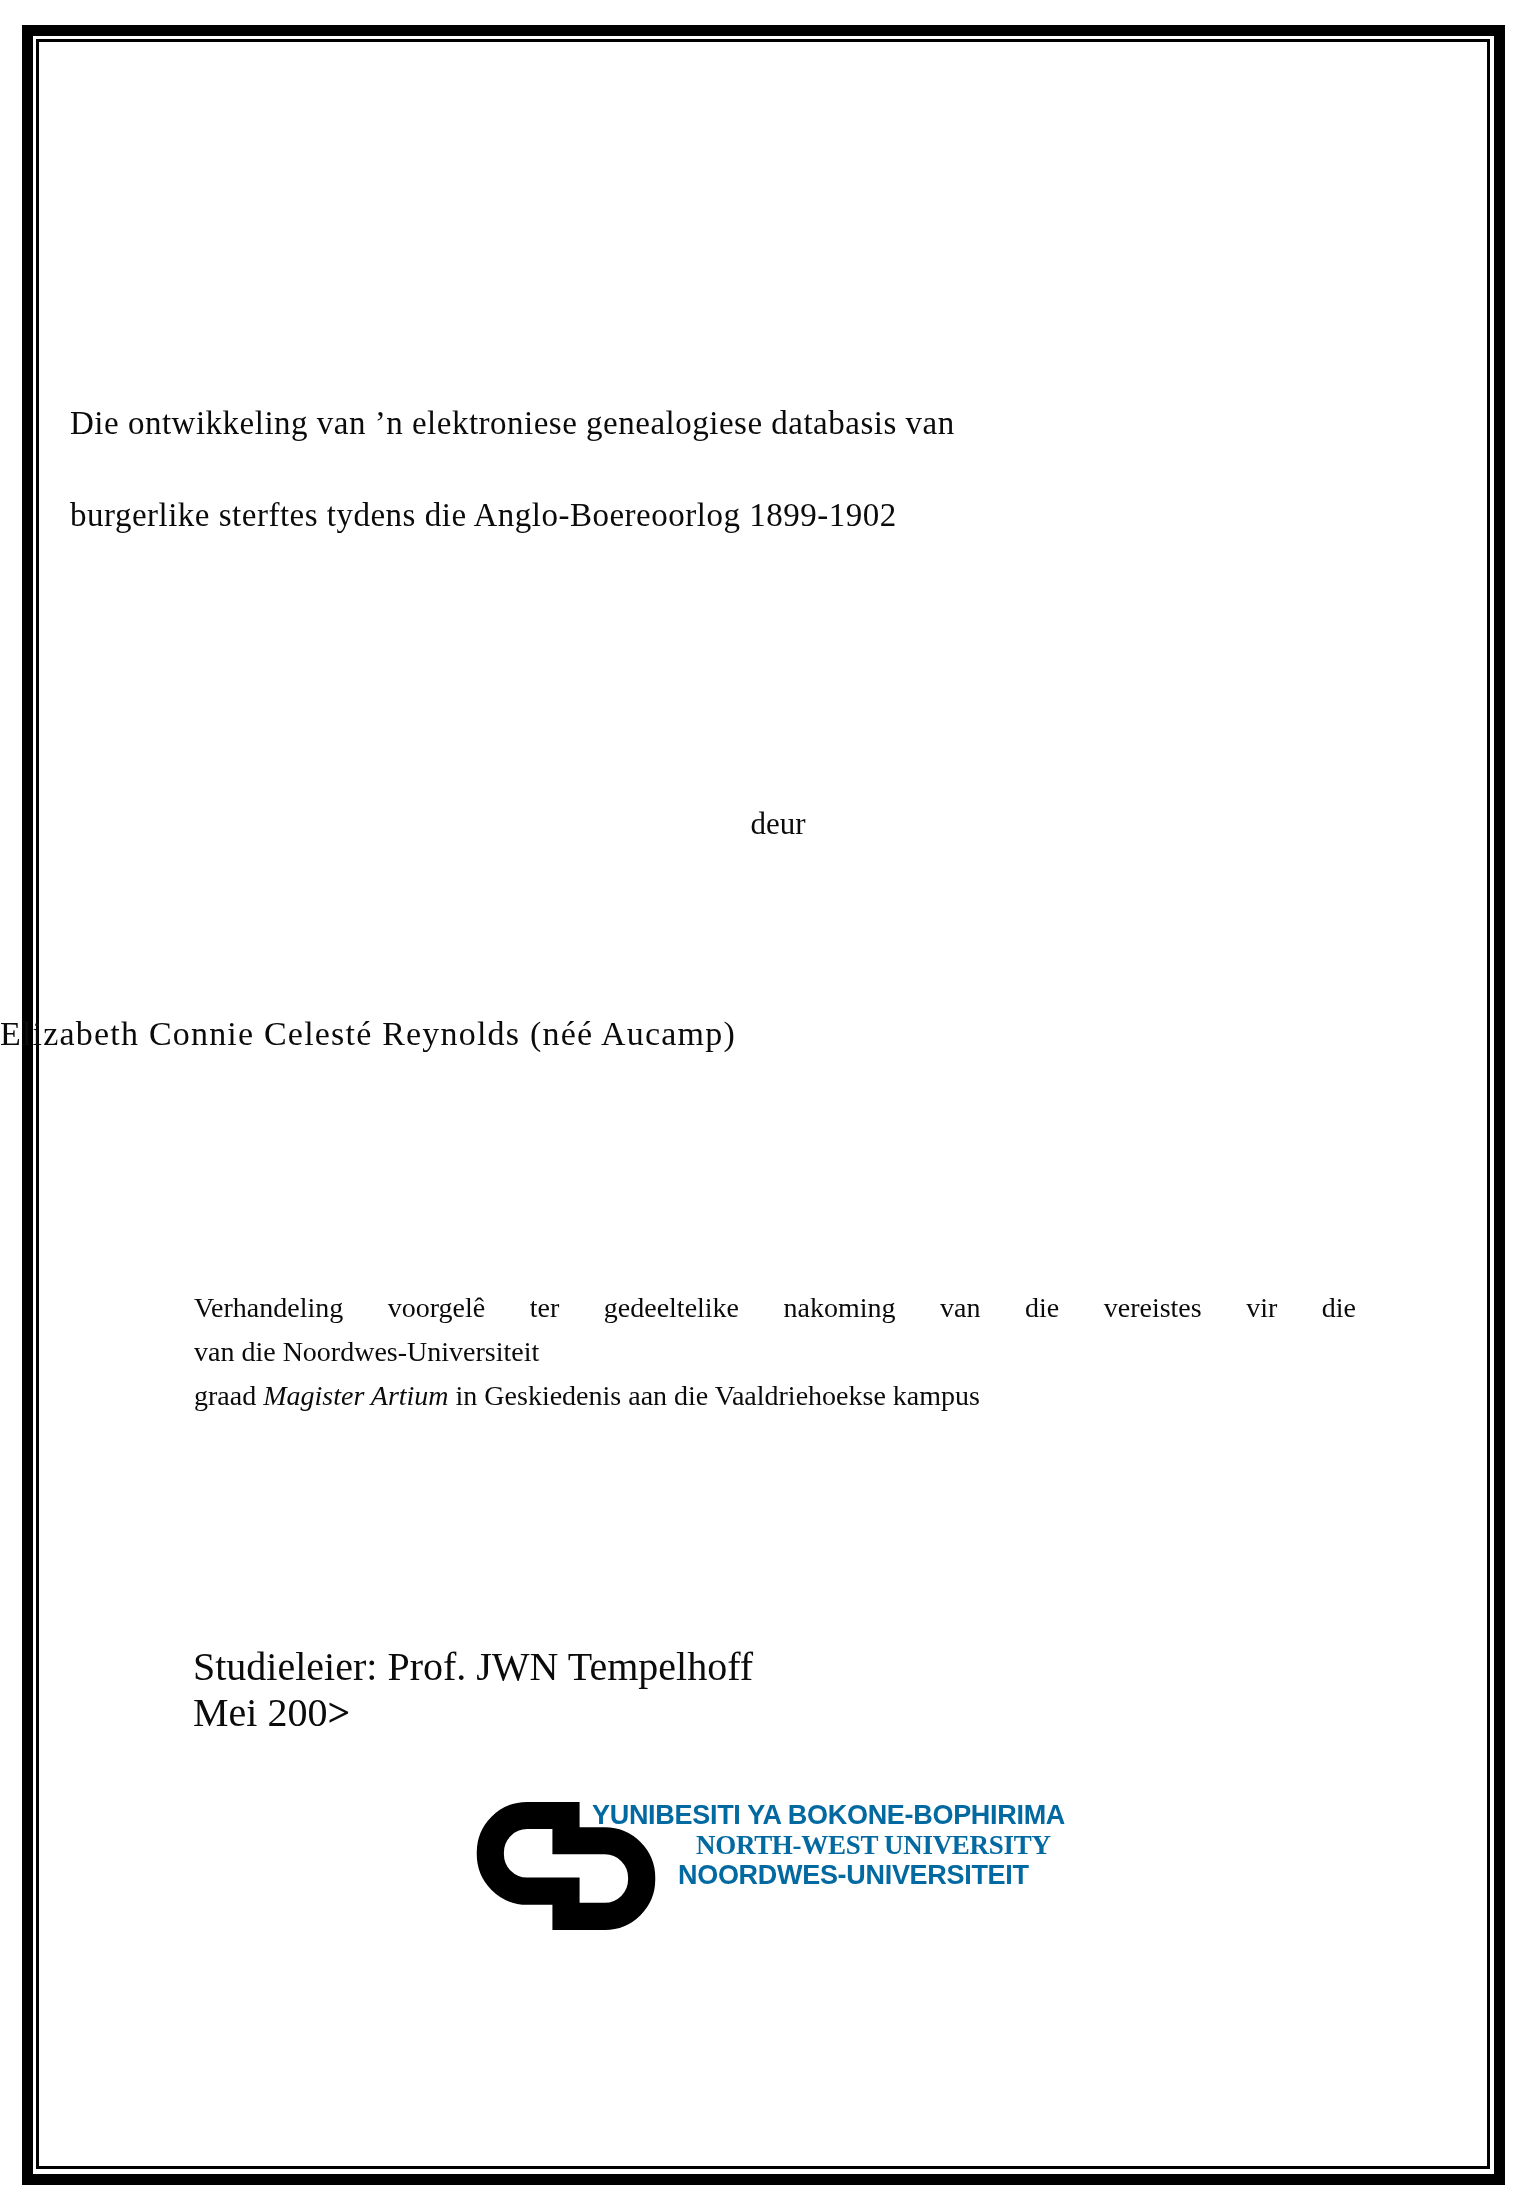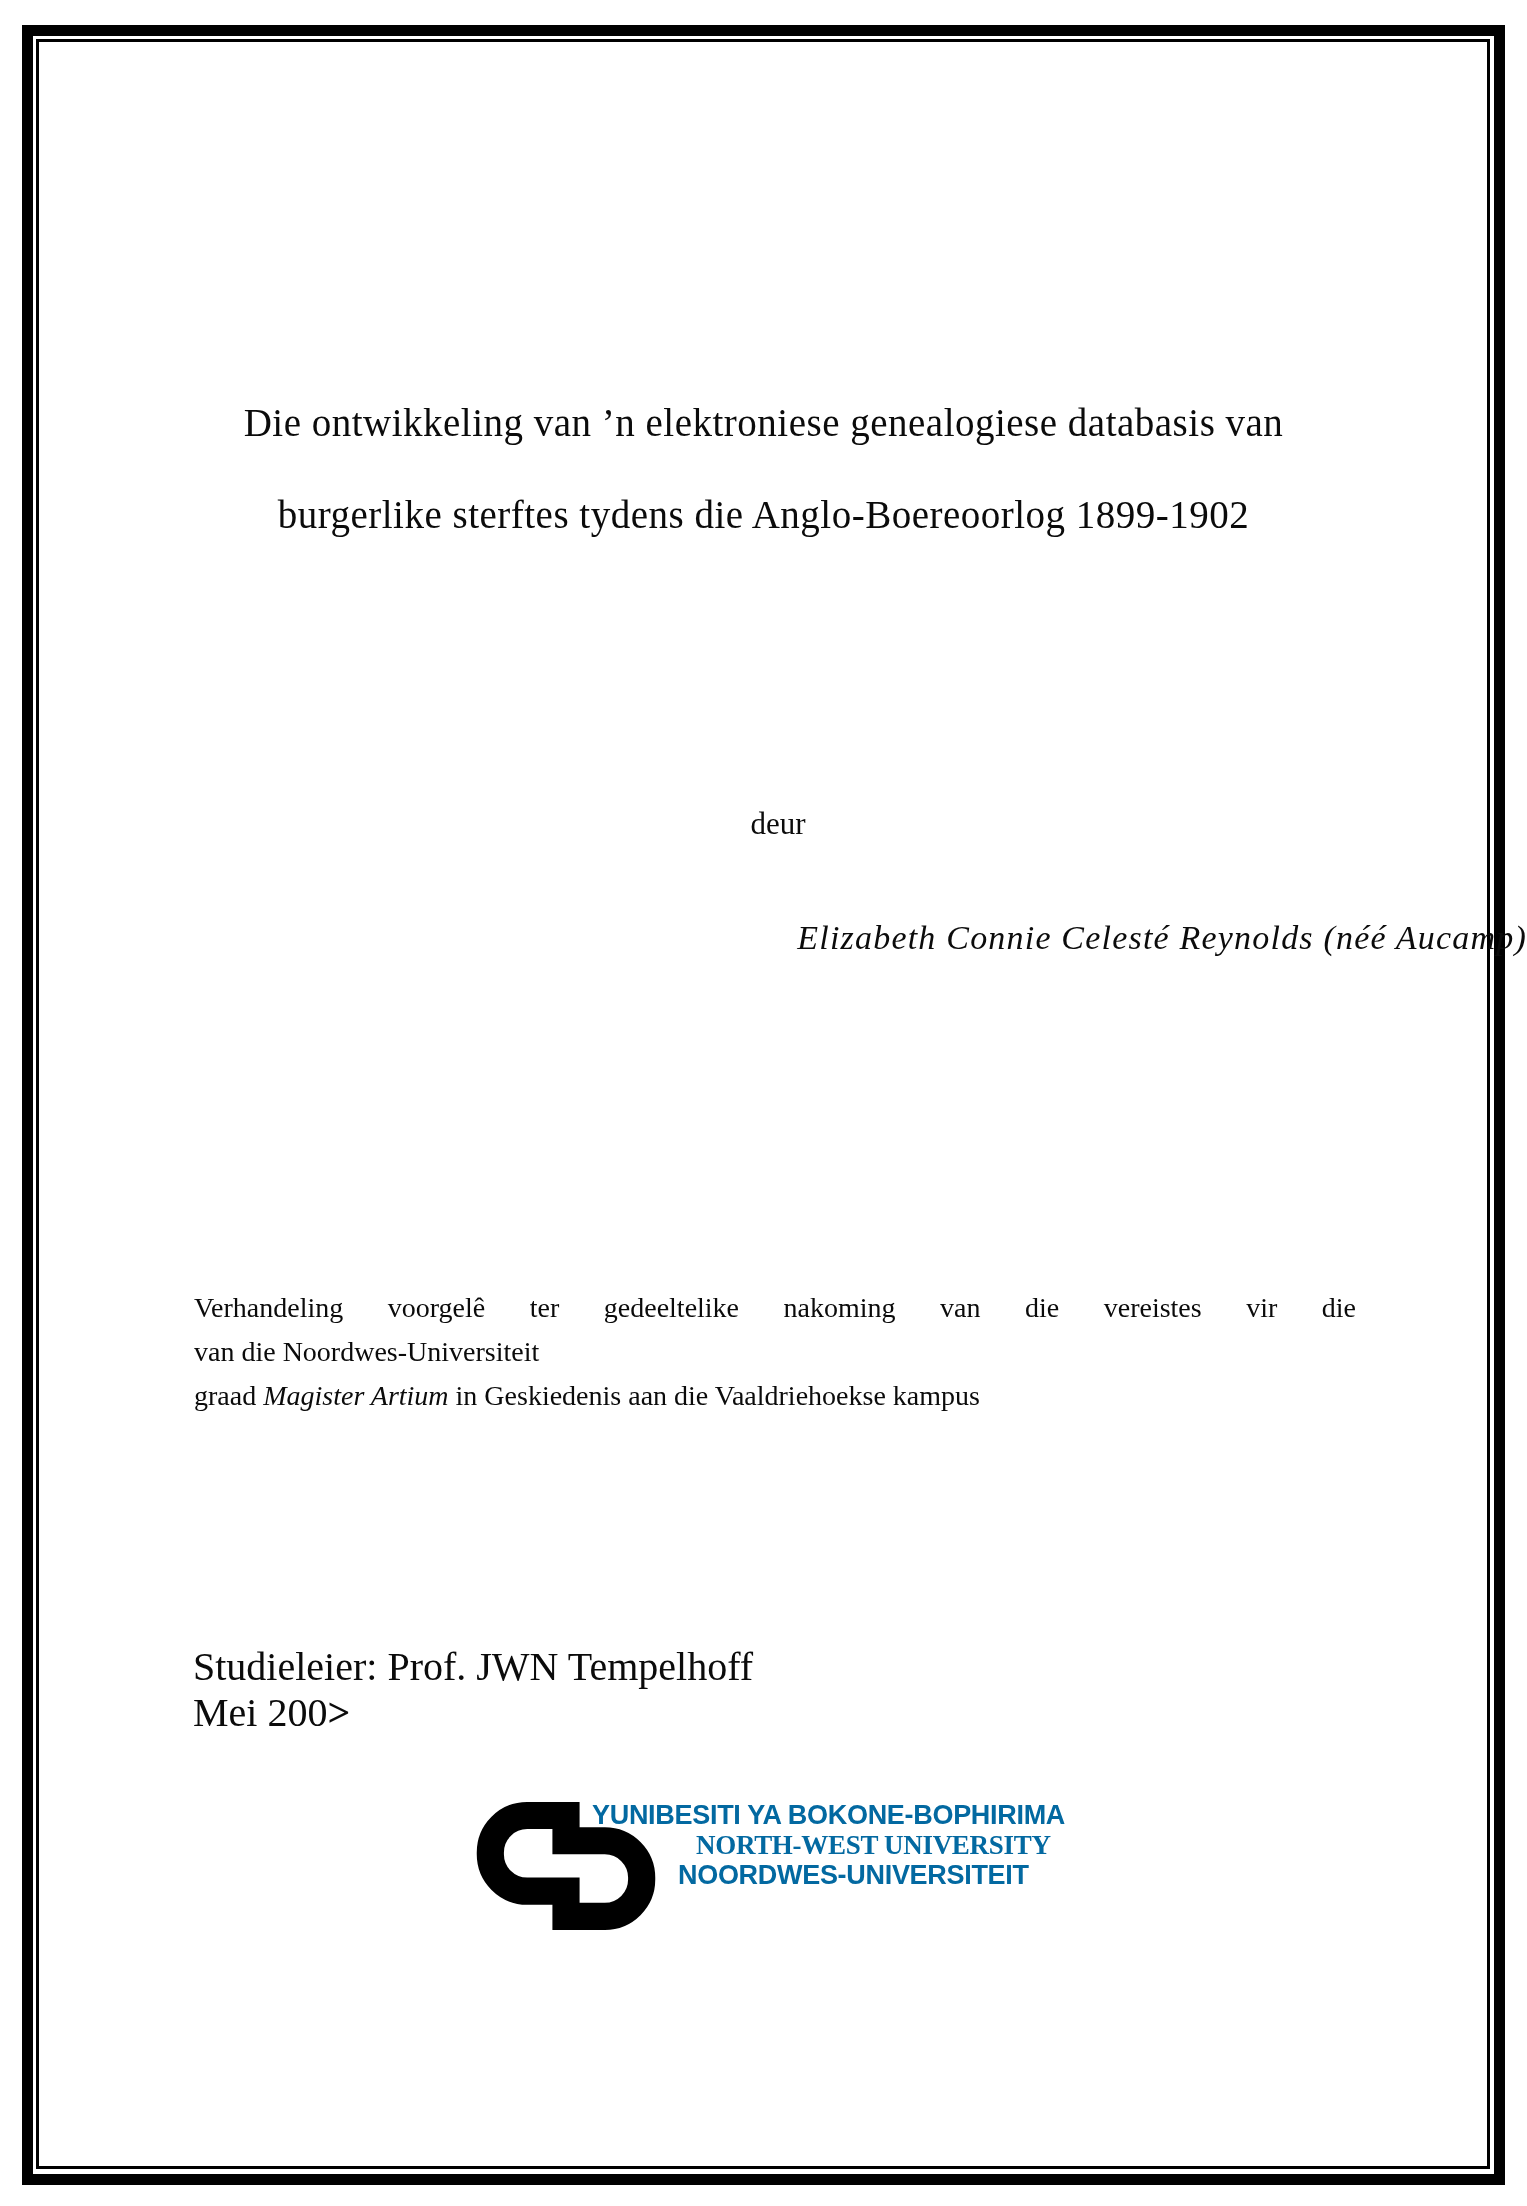--- a/index.html
+++ b/index.html
@@ -14,33 +14,32 @@
   .frame-outer{
     position:absolute;left:22px;top:25px;width:1483px;height:2160px;
     border:11px solid #000;box-sizing:border-box;
   }
   .frame-inner{
     position:absolute;left:36px;top:39px;width:1454px;height:2130px;
     border:3px solid #000;box-sizing:border-box;
   }
   .title-block{
     position:absolute;left:70px;right:70px;top:400px;
-    text-align:center;font-size:39px;letter-spacing:.5px;
+    text-align:left;font-size:33px;letter-spacing:.5px;
   }
   .title-line{line-height:46px;white-space:nowrap;}
   .title-line + .title-line{margin-top:46px;}
   .byline{
     position:absolute;left:0;right:0;top:806px;
     text-align:center;font-size:31px;line-height:36px;padding-left:29px;
   }
   .author{
-    position:absolute;left:0;right:0;top:918px;
-    text-align:right;font-size:34px;letter-spacing:1.2px;line-height:40px;
+    position:absolute;left:0;right:0;top:1014px;
+    text-align:left;font-size:34px;letter-spacing:1.2px;line-height:40px;
     white-space:nowrap;
-    font-style:italic;
   }
   .declaration{
     position:absolute;left:194px;width:1162px;top:1286px;
     font-size:28px;line-height:44px;
   }
   .decl-just{text-align:justify;text-align-last:justify;}
   .italic{font-style:italic;}
   .supervisor-block{
     position:absolute;left:193px;top:1644px;
     font-size:40px;line-height:46px;

